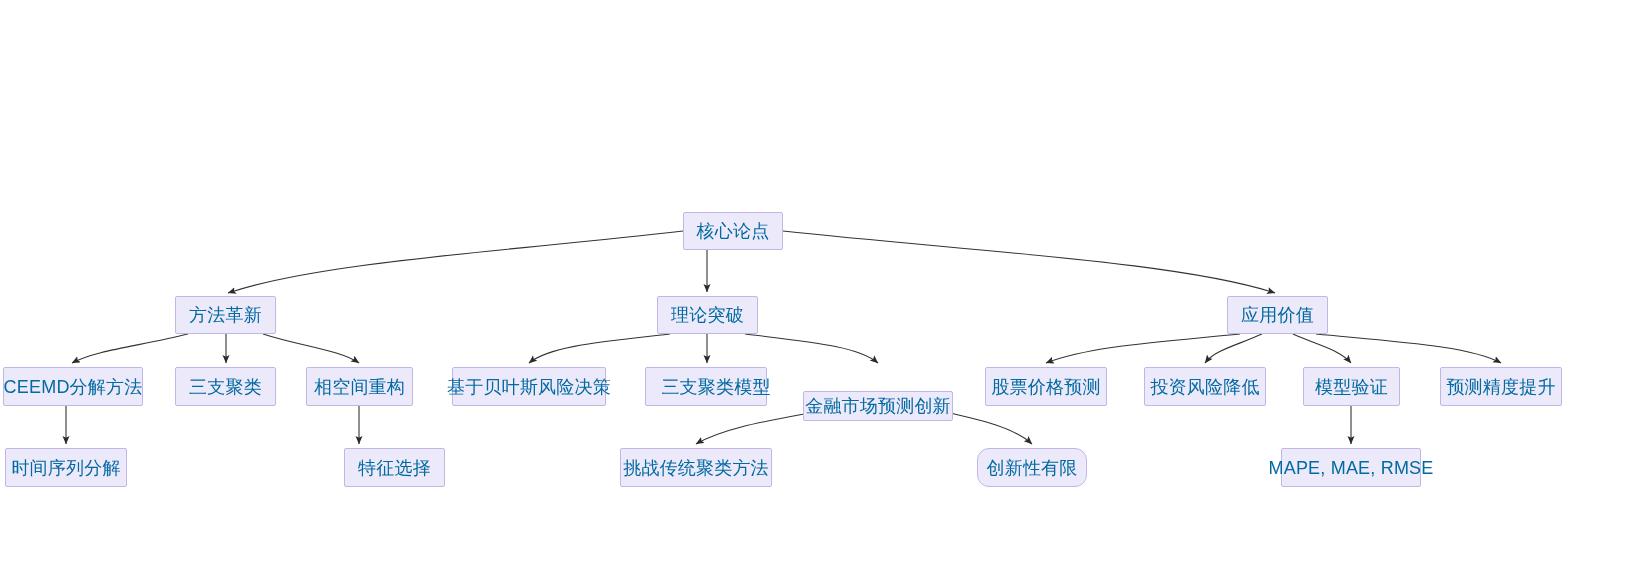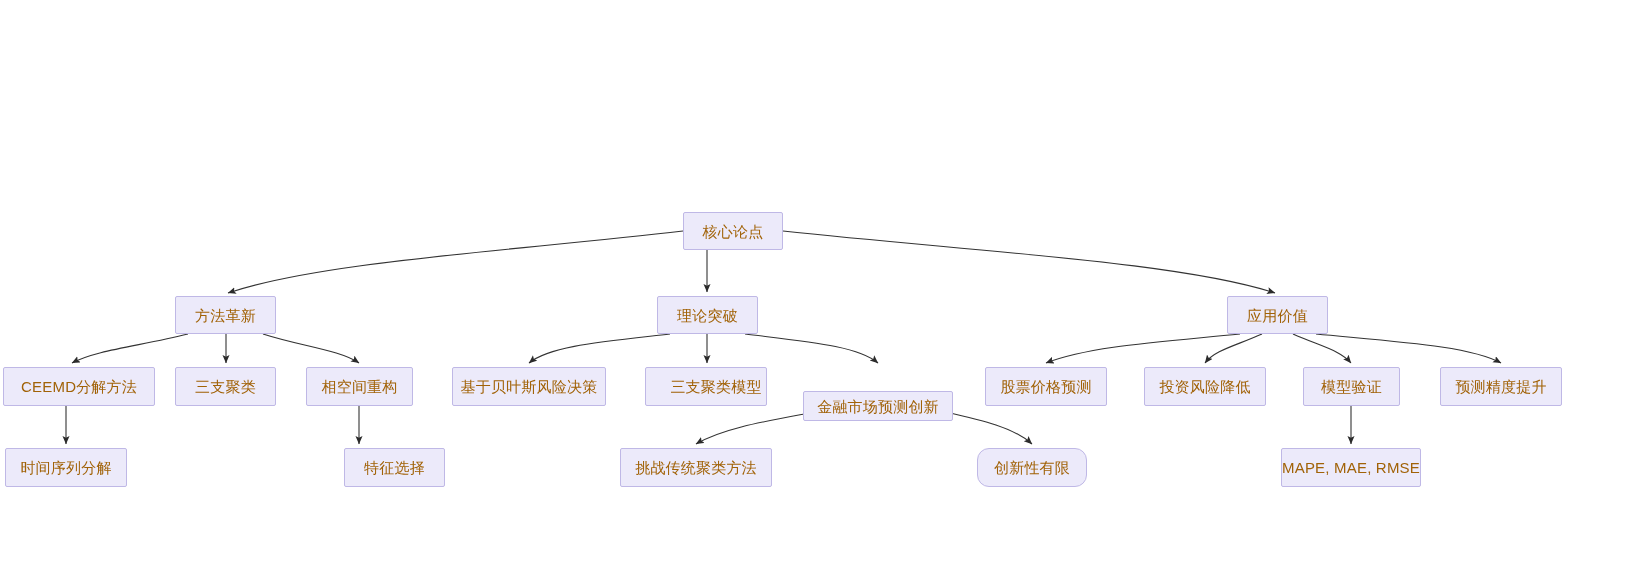--- a/index.html
+++ b/index.html
@@ -12,22 +12,22 @@
   }
   #canvas{position:absolute;inset:0;width:1628px;height:576px;}
   svg#edges{position:absolute;left:0;top:0;width:1628px;height:576px;pointer-events:none;}
   .node{
     position:absolute;
     box-sizing:border-box;
     background:#ECEAFA;
     border:1px solid #BFB8E6;
     border-radius:2px;
     display:flex;align-items:center;justify-content:center;
-    color:#a16207;
-    font-size:15px;
+    color:#0369a1;
+    font-size:18px;
     line-height:1;
     letter-spacing:.2px;
     white-space:nowrap;
   }
   .node .lbl{pointer-events:none;}
 </style>
 </head>
 <body>
 
 <div id="canvas">
@@ -64,21 +64,21 @@
       </div>
       <div class="node" style="left: 175px; top: 296px; width: 101px; height: 38px; background: rgb(236, 234, 250); border-color: rgb(191, 184, 230);">
         <span class="lbl">方法革新</span>
       </div>
       <div class="node" style="left: 657px; top: 296px; width: 101px; height: 38px; background: rgb(236, 234, 250); border-color: rgb(191, 184, 230);">
         <span class="lbl">理论突破</span>
       </div>
       <div class="node" style="left: 1227px; top: 296px; width: 101px; height: 38px; background: rgb(236, 234, 250); border-color: rgb(191, 184, 230);">
         <span class="lbl">应用价值</span>
       </div>
-      <div class="node" style="left: 3px; top: 367px; width: 152px; height: 39px; background: rgb(236, 234, 250); border-color: rgb(191, 184, 230);">
+      <div class="node" style="left: 3px; top: 367px; width: 140px; height: 39px; background: rgb(236, 234, 250); border-color: rgb(191, 184, 230);">
         <span class="lbl">CEEMD分解方法</span>
       </div>
       <div class="node" style="left: 175px; top: 367px; width: 101px; height: 39px; background: rgb(236, 234, 250); border-color: rgb(191, 184, 230);">
         <span class="lbl">三支聚类</span>
       </div>
       <div class="node" style="left: 306px; top: 367px; width: 107px; height: 39px; background: rgb(236, 234, 250); border-color: rgb(191, 184, 230);">
         <span class="lbl">相空间重构</span>
       </div>
       <div class="node" style="left: 452px; top: 367px; width: 154px; height: 39px; background: rgb(236, 234, 250); border-color: rgb(191, 184, 230);">
         <span class="lbl">基于贝叶斯风险决策</span>

